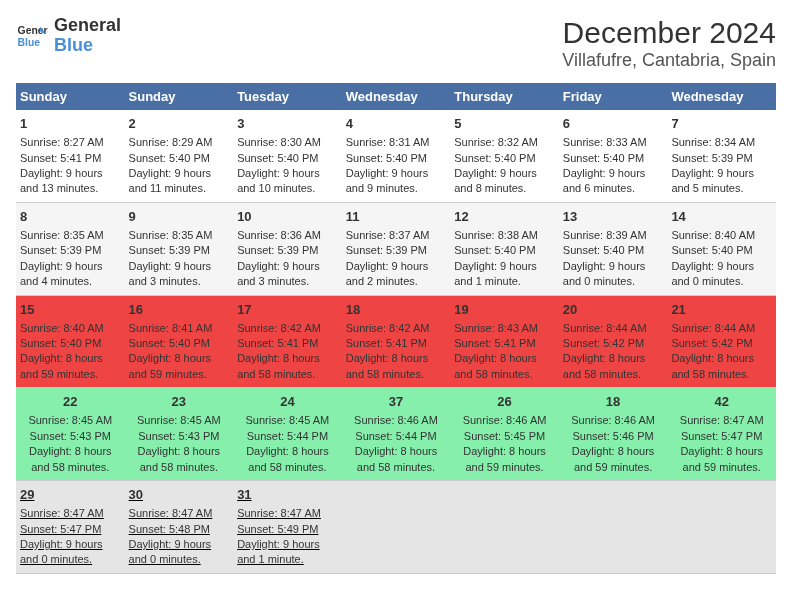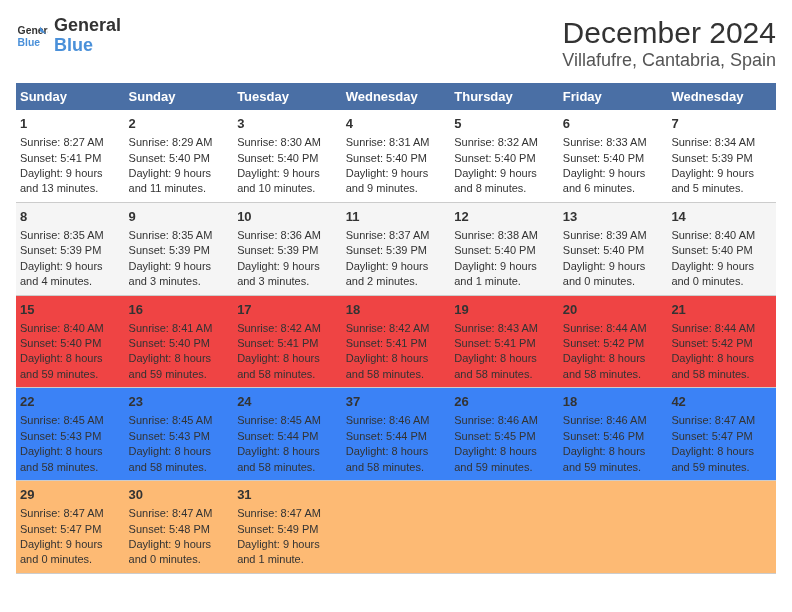--- a/index.html
+++ b/index.html
@@ -133,30 +133,30 @@
       </tr>
       <tr style="background: #ef4444;">
         <td><span class="day-num">15</span><span>Sunrise: 8:40 AM</span><br><span>Sunset: 5:40 PM</span><br><span>Daylight: 8 hours and 59 minutes.</span></td>
         <td><span class="day-num">16</span><span>Sunrise: 8:41 AM</span><br><span>Sunset: 5:40 PM</span><br><span>Daylight: 8 hours and 59 minutes.</span></td>
         <td><span class="day-num">17</span><span>Sunrise: 8:42 AM</span><br><span>Sunset: 5:41 PM</span><br><span>Daylight: 8 hours and 58 minutes.</span></td>
         <td><span class="day-num">18</span><span>Sunrise: 8:42 AM</span><br><span>Sunset: 5:41 PM</span><br><span>Daylight: 8 hours and 58 minutes.</span></td>
         <td><span class="day-num">19</span><span>Sunrise: 8:43 AM</span><br><span>Sunset: 5:41 PM</span><br><span>Daylight: 8 hours and 58 minutes.</span></td>
         <td><span class="day-num">20</span><span>Sunrise: 8:44 AM</span><br><span>Sunset: 5:42 PM</span><br><span>Daylight: 8 hours and 58 minutes.</span></td>
         <td><span class="day-num">21</span><span>Sunrise: 8:44 AM</span><br><span>Sunset: 5:42 PM</span><br><span>Daylight: 8 hours and 58 minutes.</span></td>
       </tr>
-      <tr style="background: #3b82f6;">
+      <tr style="background: #86efac; text-align: center;">
         <td><span class="day-num">22</span><span>Sunrise: 8:45 AM</span><br><span>Sunset: 5:43 PM</span><br><span>Daylight: 8 hours and 58 minutes.</span></td>
         <td><span class="day-num">23</span><span>Sunrise: 8:45 AM</span><br><span>Sunset: 5:43 PM</span><br><span>Daylight: 8 hours and 58 minutes.</span></td>
         <td><span class="day-num">24</span><span>Sunrise: 8:45 AM</span><br><span>Sunset: 5:44 PM</span><br><span>Daylight: 8 hours and 58 minutes.</span></td>
         <td><span class="day-num">37</span><span>Sunrise: 8:46 AM</span><br><span>Sunset: 5:44 PM</span><br><span>Daylight: 8 hours and 58 minutes.</span></td>
         <td><span class="day-num">26</span><span>Sunrise: 8:46 AM</span><br><span>Sunset: 5:45 PM</span><br><span>Daylight: 8 hours and 59 minutes.</span></td>
         <td><span class="day-num">18</span><span>Sunrise: 8:46 AM</span><br><span>Sunset: 5:46 PM</span><br><span>Daylight: 8 hours and 59 minutes.</span></td>
         <td><span class="day-num">42</span><span>Sunrise: 8:47 AM</span><br><span>Sunset: 5:47 PM</span><br><span>Daylight: 8 hours and 59 minutes.</span></td>
       </tr>
-      <tr style="background: #fdba74;">
+      <tr style="background: #e5e5e5; text-decoration: underline;">
         <td><span class="day-num">29</span><span>Sunrise: 8:47 AM</span><br><span>Sunset: 5:47 PM</span><br><span>Daylight: 9 hours and 0 minutes.</span></td>
         <td><span class="day-num">30</span><span>Sunrise: 8:47 AM</span><br><span>Sunset: 5:48 PM</span><br><span>Daylight: 9 hours and 0 minutes.</span></td>
         <td><span class="day-num">31</span><span>Sunrise: 8:47 AM</span><br><span>Sunset: 5:49 PM</span><br><span>Daylight: 9 hours and 1 minute.</span></td>
         <td></td>
         <td></td>
         <td></td>
         <td></td>
       </tr>
     </tbody>
 </table>

